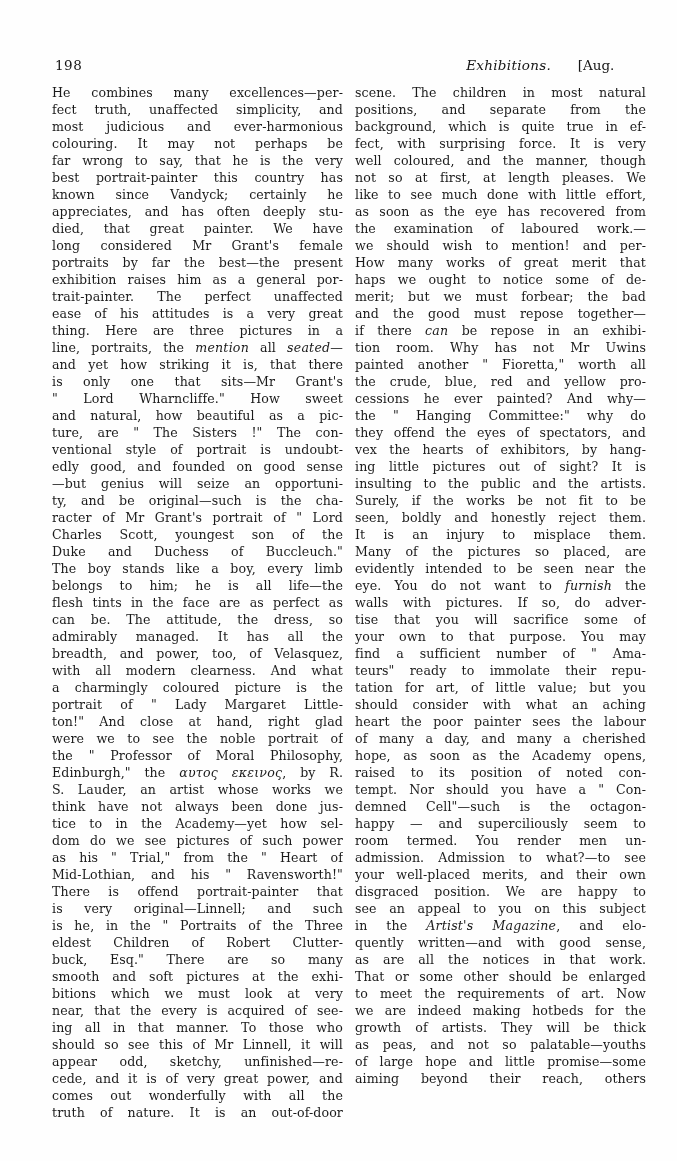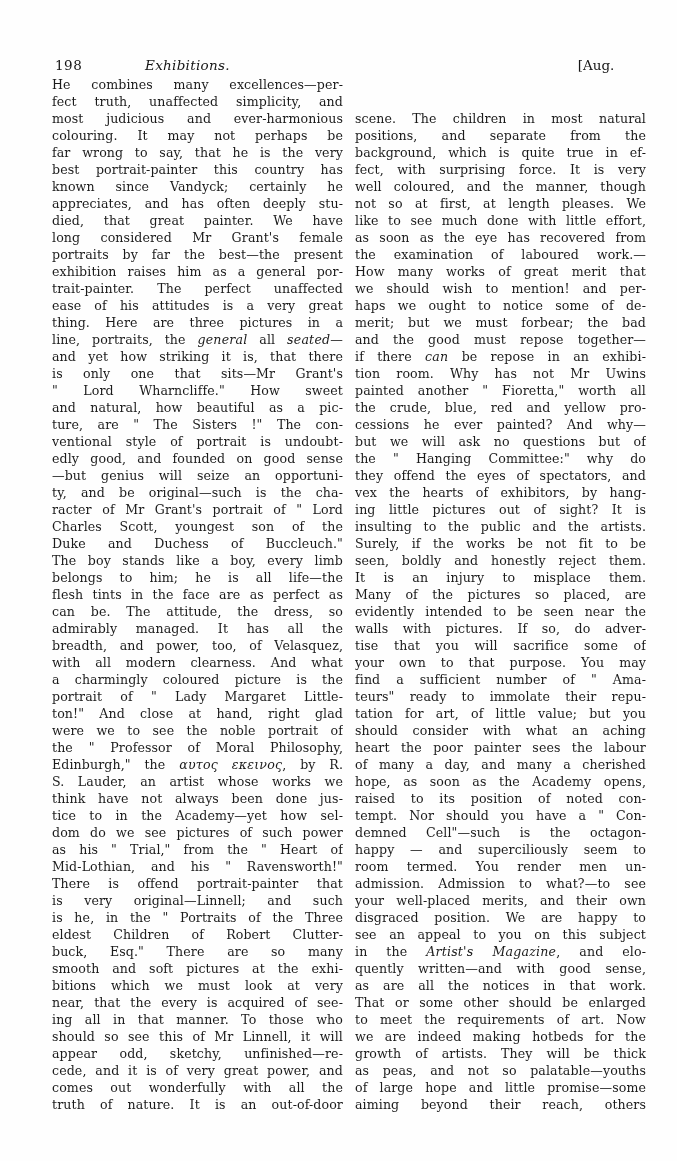--- a/index.html
+++ b/index.html
@@ -27,36 +27,35 @@
     font-size: 13.5px;
     color: #161616;
   }
   .page-number {
     width: 90px;
     text-align: left;
     letter-spacing: 0.5px;
   }
   .running-title {
     flex: 1;
-    text-align: left;
+    text-align: right;
     font-style: italic;
     letter-spacing: 0.3px;
   }
   .issue-label {
     width: 90px;
     text-align: center;
   }
   .columns {
     position: absolute;
-    top: 76px;
+    top: 84px;
     left: 52px;
     right: 31px;
     display: flex;
     gap: 12px;
-    align-items: flex-end;
   }
   .column {
     width: 291px;
     flex: 0 0 291px;
   }
   .line {
     font-size: 12.6px;
     line-height: 17px;
     text-align: justify;
     text-align-last: justify;
@@ -89,21 +88,21 @@
         <div class="line">best portrait-painter this country has</div>
         <div class="line">known since Vandyck; certainly he</div>
         <div class="line">appreciates, and has often deeply stu-</div>
         <div class="line">died, that great painter.  We have</div>
         <div class="line">long considered Mr Grant's female</div>
         <div class="line">portraits by far the best—the present</div>
         <div class="line">exhibition raises him as a general por-</div>
         <div class="line">trait-painter.  The perfect unaffected</div>
         <div class="line">ease of his attitudes is a very great</div>
         <div class="line">thing.  Here are three pictures in a</div>
-        <div class="line">line, portraits, the <i>general</i> all <i>seated</i>—</div>
+        <div class="line">line, portraits, the <i>mention</i> all <i>seated</i>—</div>
         <div class="line">and yet how striking it is, that there</div>
         <div class="line">is only one that sits—Mr Grant's</div>
         <div class="line">" Lord Wharncliffe."  How sweet</div>
         <div class="line">and natural, how beautiful as a pic-</div>
         <div class="line">ture, are " The Sisters !"  The con-</div>
         <div class="line">ventional style of portrait is undoubt-</div>
         <div class="line">edly good, and founded on good sense</div>
         <div class="line">—but genius will seize an opportuni-</div>
         <div class="line">ty, and be original—such is the cha-</div>
         <div class="line">racter of Mr Grant's portrait of " Lord</div>
@@ -146,41 +145,41 @@
     <div class="column">
         <div class="line">scene.  The children in most natural</div>
         <div class="line">positions, and separate from the</div>
         <div class="line">background, which is quite true in ef-</div>
         <div class="line">fect, with surprising force.  It is very</div>
         <div class="line">well coloured, and the manner, though</div>
         <div class="line">not so at first, at length pleases.  We</div>
         <div class="line">like to see much done with little effort,</div>
         <div class="line">as soon as the eye has recovered from</div>
         <div class="line">the examination of laboured work.—</div>
+        <div class="line">we should wish to mention! and per-</div>
         <div class="line">How many works of great merit that</div>
-        <div class="line">we should wish to mention! and per-</div>
         <div class="line">haps we ought to notice some of de-</div>
         <div class="line">merit; but we must forbear; the bad</div>
         <div class="line">and the good must repose together—</div>
         <div class="line">if there <i>can</i> be repose in an exhibi-</div>
         <div class="line">tion room.  Why has not Mr Uwins</div>
         <div class="line">painted another " Fioretta," worth all</div>
         <div class="line">the crude, blue, red and yellow pro-</div>
         <div class="line">cessions he ever painted? And why—</div>
-        <div class="line">but we will ask no questions but of</div>
         <div class="line">the " Hanging Committee:" why do</div>
         <div class="line">they offend the eyes of spectators, and</div>
         <div class="line">vex the hearts of exhibitors, by hang-</div>
         <div class="line">ing little pictures out of sight?  It is</div>
         <div class="line">insulting to the public and the artists.</div>
         <div class="line">Surely, if the works be not fit to be</div>
         <div class="line">seen, boldly and honestly reject them.</div>
         <div class="line">It is an injury to misplace them.</div>
         <div class="line">Many of the pictures so placed, are</div>
         <div class="line">evidently intended to be seen near the</div>
+        <div class="line">eye.  You do not want to <i>furnish</i> the</div>
         <div class="line">walls with pictures.  If so, do adver-</div>
         <div class="line">tise that you will sacrifice some of</div>
         <div class="line">your own to that purpose.  You may</div>
         <div class="line">find a sufficient number of " Ama-</div>
         <div class="line">teurs" ready to immolate their repu-</div>
         <div class="line">tation for art, of little value; but you</div>
         <div class="line">should consider with what an aching</div>
         <div class="line">heart the poor painter sees the labour</div>
         <div class="line">of many a day, and many a cherished</div>
         <div class="line">hope, as soon as the Academy opens,</div>

